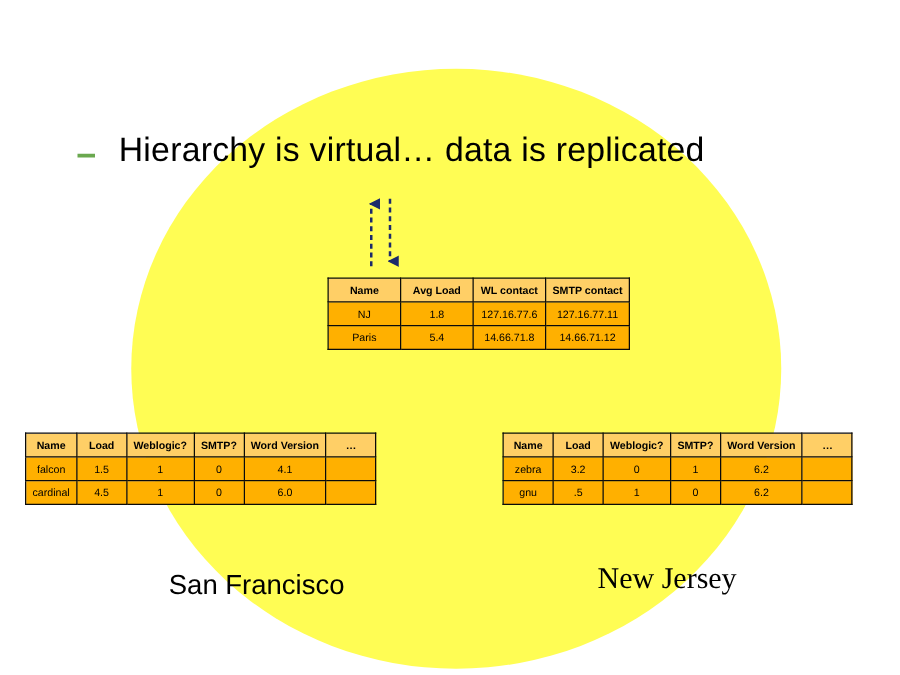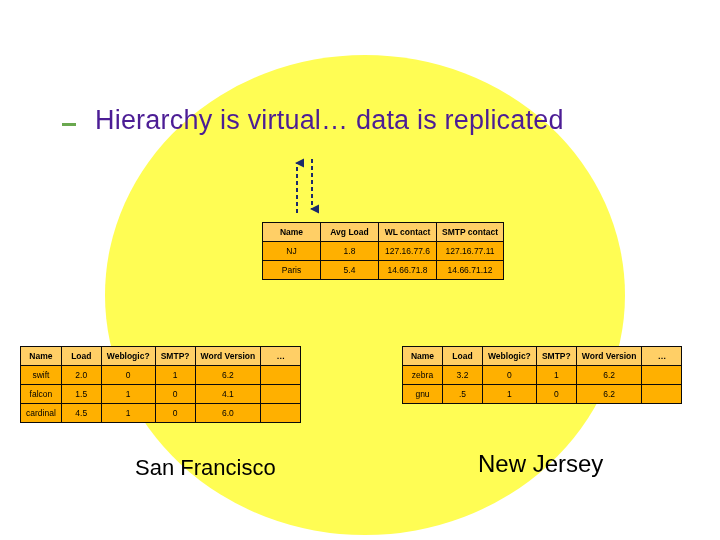--- a/index.html
+++ b/index.html
@@ -19,21 +19,21 @@
     background: #fffd54;
     left: 105px;
     top: 55px;
     z-index: 0;
   }
   .title {
     position: absolute;
     top: 105px;
     left: 95px;
     font-size: 27px;
-    color: #4c1d95;
+    color: #000000;
     z-index: 2;
     font-family: "Comic Sans MS", Arial, sans-serif;
     letter-spacing: 0.2px;
   }
   .title-bullet {
     position: absolute;
     top: 123px;
     left: 62px;
     width: 14px;
     height: 3px;
@@ -84,21 +84,21 @@
     font-size: 22px;
     z-index: 3;
     font-family: Arial, sans-serif;
   }
   .label-nj {
     position: absolute;
     top: 450px;
     left: 478px;
     font-size: 24px;
     z-index: 3;
-    font-family: Liberation Sans, sans-serif;
+    font-family: Liberation Serif, serif;
   }
 </style>
 </head>
 <body>
 
 <div class="ellipse"></div>
 <div class="title-bullet"></div>
 <div class="title">Hierarchy is virtual… data is replicated</div>
 
 <div class="arrow-up">
@@ -153,28 +153,20 @@
     <th>Name</th>
     <th>Load</th>
     <th>Weblogic?</th>
     <th>SMTP?</th>
     <th>Word Version</th>
     <th>…</th>
   </tr>
     </thead>
   <tbody>
     <tr>
-      <td>swift</td>
-        <td>2.0</td>
-        <td>0</td>
-        <td>1</td>
-        <td>6.2</td>
-        <td></td>
-    </tr>
-    <tr>
       <td>falcon</td>
         <td>1.5</td>
         <td>1</td>
         <td>0</td>
         <td>4.1</td>
         <td></td>
     </tr>
     <tr>
       <td>cardinal</td>
         <td>4.5</td>

